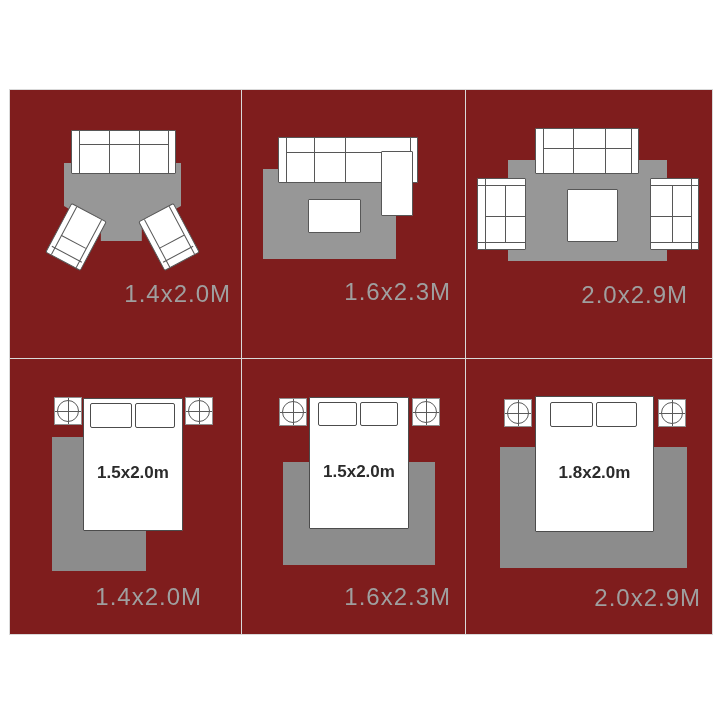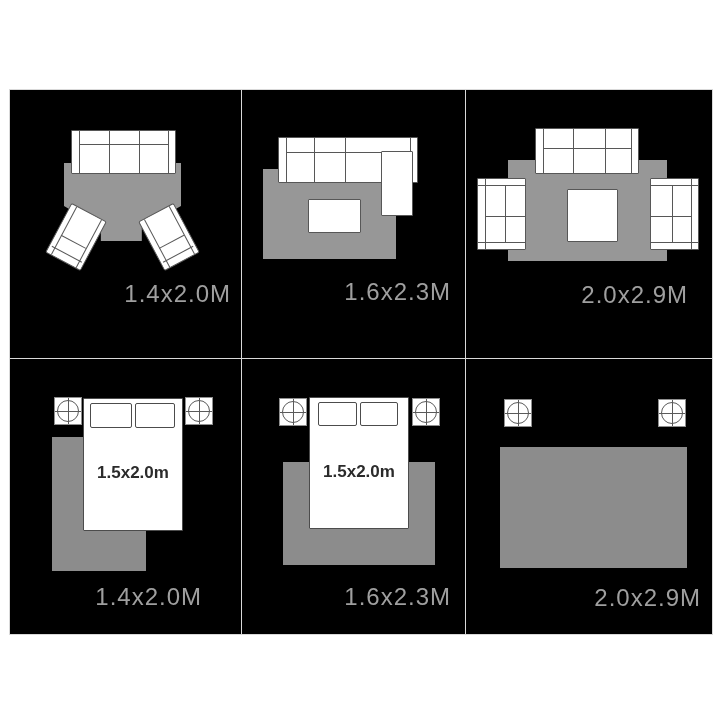--- a/index.html
+++ b/index.html
@@ -3,21 +3,21 @@
 <meta charset="utf-8">
 <style>
   html,body{margin:0;padding:0;}
   body{
     width:720px;height:720px;position:relative;background:#ffffff;
     font-family:"Liberation Sans","DejaVu Sans",sans-serif;
     overflow:hidden;
   }
   .grid{
     position:absolute;left:9px;top:89px;width:702px;height:544px;
-    border:1px solid #d9d9d9;box-sizing:content-box;background:#000000;
+    border:1px solid #d9d9d9;box-sizing:content-box;background:#7f1d1d;
   }
   .divider-v{position:absolute;top:0;bottom:0;width:1px;background:#d9d9d9;}
   .divider-h{position:absolute;left:0;right:0;height:1px;background:#d9d9d9;}
   .dv1{left:231px;} .dv2{left:455px;} .dh1{top:268px;}
   .cell{position:absolute;overflow:hidden;}
   .c1{left:0;top:0;width:231px;height:268px;}
   .c2{left:231px;top:0;width:224px;height:268px;}
   .c3{left:455px;top:0;width:247px;height:268px;}
   .c4{left:0;top:268px;width:231px;height:276px;}
   .c5{left:231px;top:268px;width:224px;height:276px;}
@@ -184,15 +184,20 @@
     <div class="stand" style="left:39px;top:41px;">
       <i class="ch"></i>
         <i class="cv"></i>
         <i class="circle"></i>
     </div>
     <div class="stand" style="left:193px;top:41px;">
       <i class="ch"></i>
         <i class="cv"></i>
         <i class="circle"></i>
     </div>
+    <div class="bed" style="left:70px;top:38px;width:119px;height:136px;">
+      <div class="pillow" style="left:14px;top:5px;width:43px;height:25px;"></div>
+      <div class="pillow" style="left:60px;top:5px;width:41px;height:25px;"></div>
+      <div class="bed-label">1.8x2.0m</div>
+    </div>
     <div class="rug-label">2.0x2.9M</div>
   </div>
 </div>
 
 </body></html>

